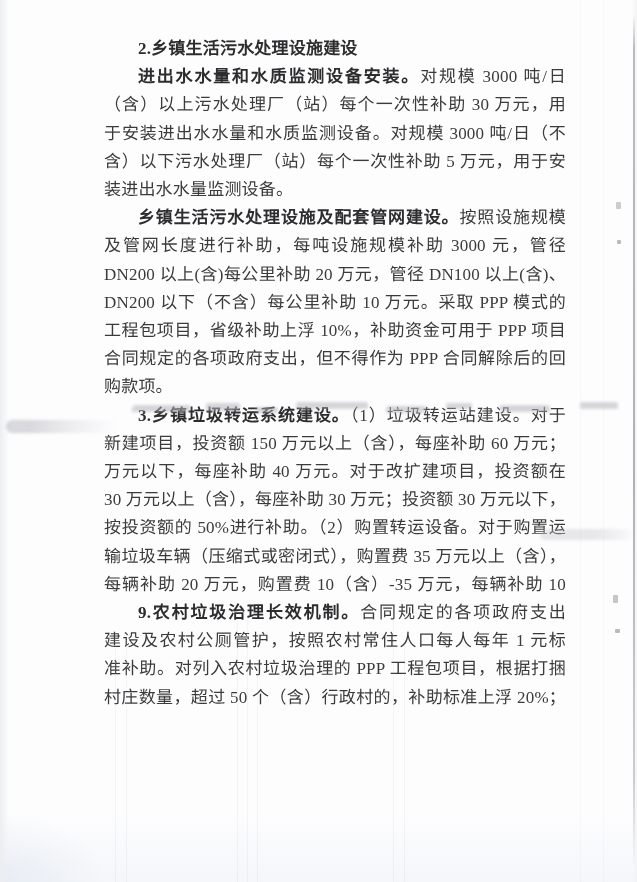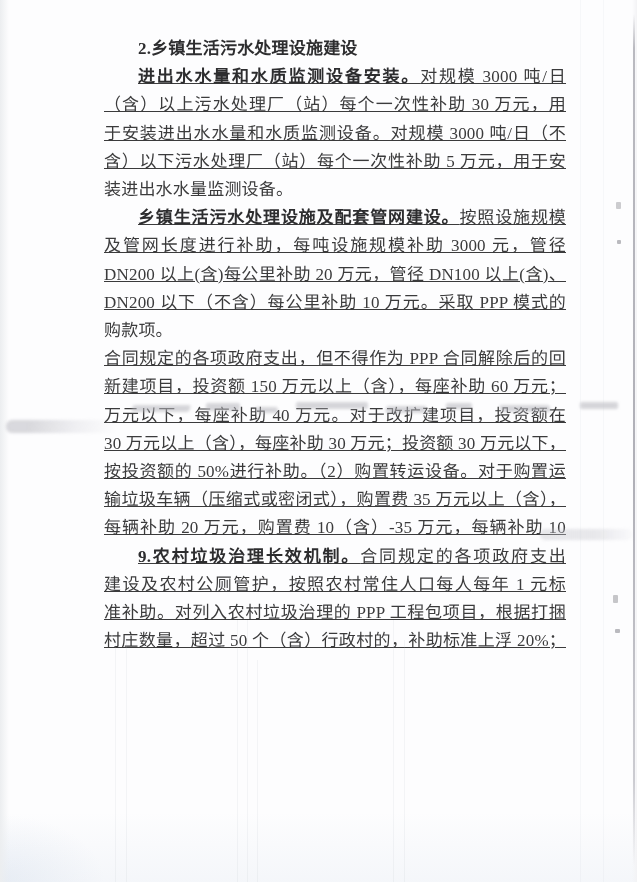--- a/index.html
+++ b/index.html
@@ -36,21 +36,20 @@
     color: #3b3b3c;
     letter-spacing: 0.2px;
   }
   .line {
     text-align: left;
     white-space: normal;
   }
   .line.justify {
     text-align: justify;
     text-align-last: justify;
-    text-decoration: underline;
   }
   .line.indent {
     padding-left: 2em;
   }
   .run.bold {
     font-weight: 700;
     color: #2d2d2f;
   }
   
   .edge-line-right {
@@ -155,24 +154,26 @@
         <div class="line justify"><span class="run">（含）以上污水处理厂（站）每个一次性补助 30 万元，用</span></div>
         <div class="line justify"><span class="run">于安装进出水水量和水质监测设备。对规模 3000 吨/日（不</span></div>
         <div class="line justify"><span class="run">含）以下污水处理厂（站）每个一次性补助 5 万元，用于安</span></div>
         <div class="line"><span class="run">装进出水水量监测设备。</span></div>
       </div>
       <div class="paragraph">
         <div class="line indent justify"><span class="run bold">乡镇生活污水处理设施及配套管网建设。</span><span class="run">按照设施规模</span></div>
         <div class="line justify"><span class="run">及管网长度进行补助，每吨设施规模补助 3000 元，管径</span></div>
         <div class="line justify"><span class="run">DN200 以上(含)每公里补助 20 万元，管径 DN100 以上(含)、</span></div>
         <div class="line justify"><span class="run">DN200 以下（不含）每公里补助 10 万元。采取 PPP 模式的</span></div>
+        <div class="line justify"><span class="run">工程包项目，省级补助上浮 10%，补助资金可用于 PPP 项目</span></div>
+        <div class="line justify"><span class="run">合同规定的各项政府支出，但不得作为 PPP 合同解除后的回</span></div>
         <div class="line"><span class="run">购款项。</span></div>
-        <div class="line justify"><span class="run">合同规定的各项政府支出，但不得作为 PPP 合同解除后的回</span></div>
-      </div>
-      <div class="paragraph">
+      </div>
+      <div class="paragraph">
+        <div class="line indent justify"><span class="run bold">3.乡镇垃圾转运系统建设。</span><span class="run">（1）垃圾转运站建设。对于</span></div>
         <div class="line justify"><span class="run">新建项目，投资额 150 万元以上（含），每座补助 60 万元；</span></div>
         <div class="line justify"><span class="run">万元以下，每座补助 40 万元。对于改扩建项目，投资额在</span></div>
         <div class="line justify"><span class="run">30 万元以上（含），每座补助 30 万元；投资额 30 万元以下，</span></div>
         <div class="line justify"><span class="run">按投资额的 50%进行补助。（2）购置转运设备。对于购置运</span></div>
         <div class="line justify"><span class="run">输垃圾车辆（压缩式或密闭式），购置费 35 万元以上（含），</span></div>
         <div class="line justify"><span class="run">每辆补助 20 万元，购置费 10（含）-35 万元，每辆补助 10</span></div>
       </div>
       <div class="paragraph">
         <div class="line indent justify"><span class="run bold">9.农村垃圾治理长效机制。</span><span class="run">合同规定的各项政府支出</span></div>
         <div class="line justify"><span class="run">建设及农村公厕管护，按照农村常住人口每人每年 1 元标</span></div>

